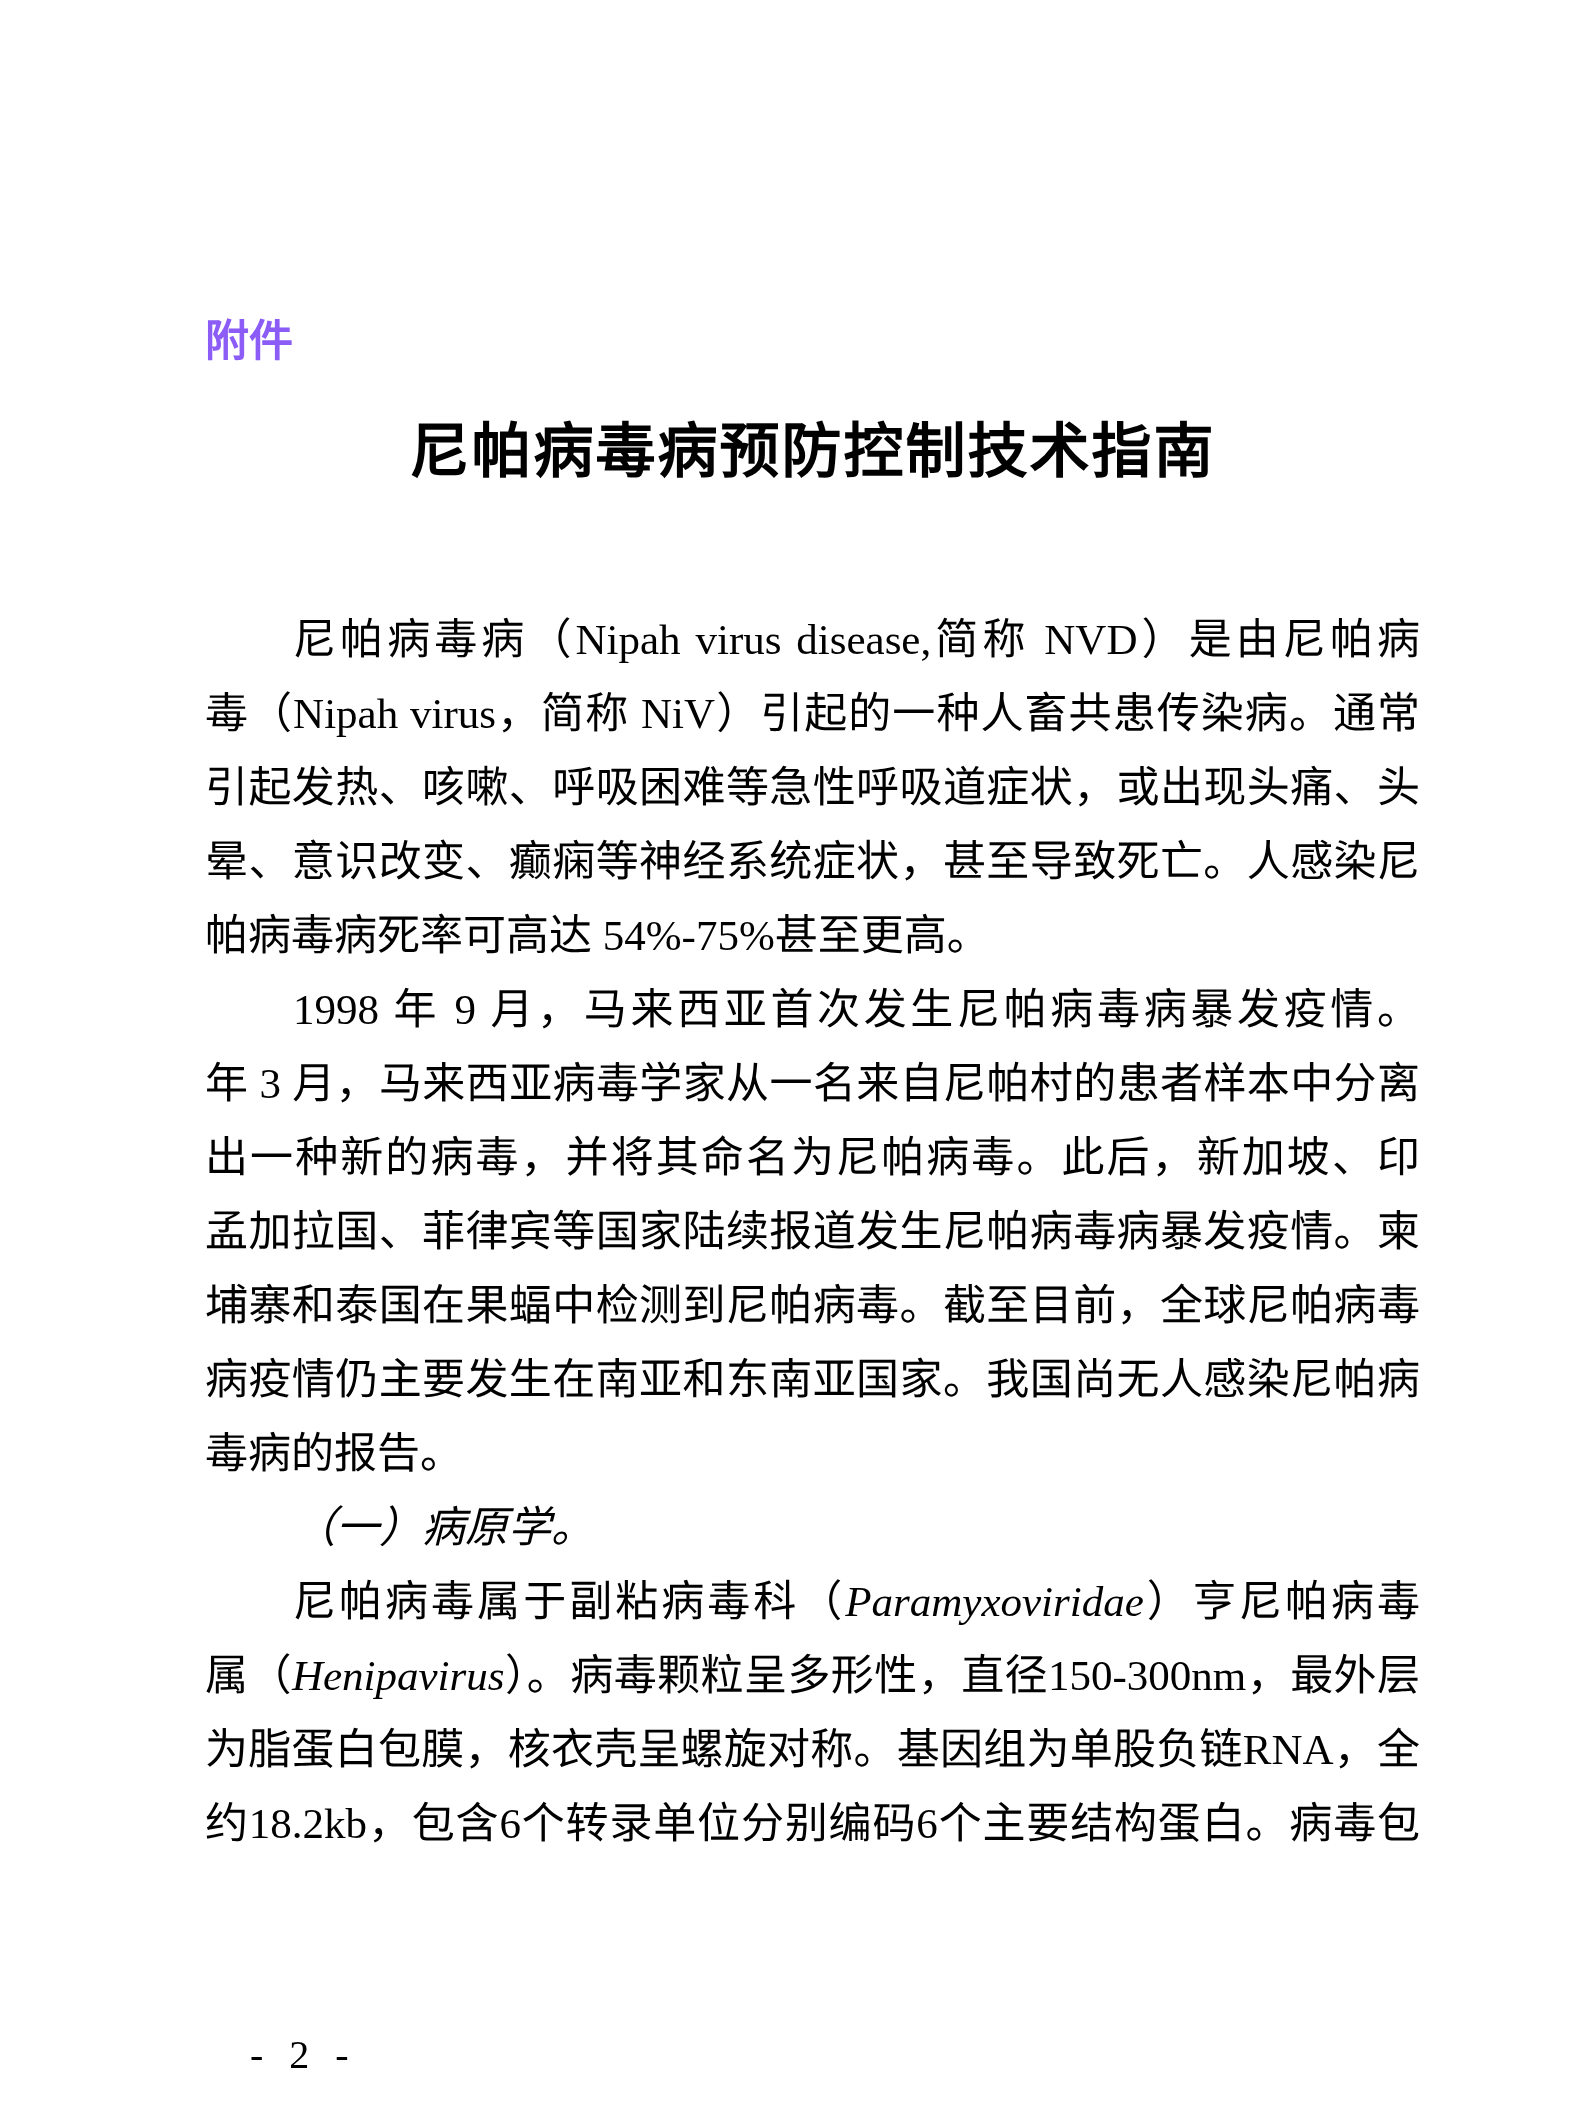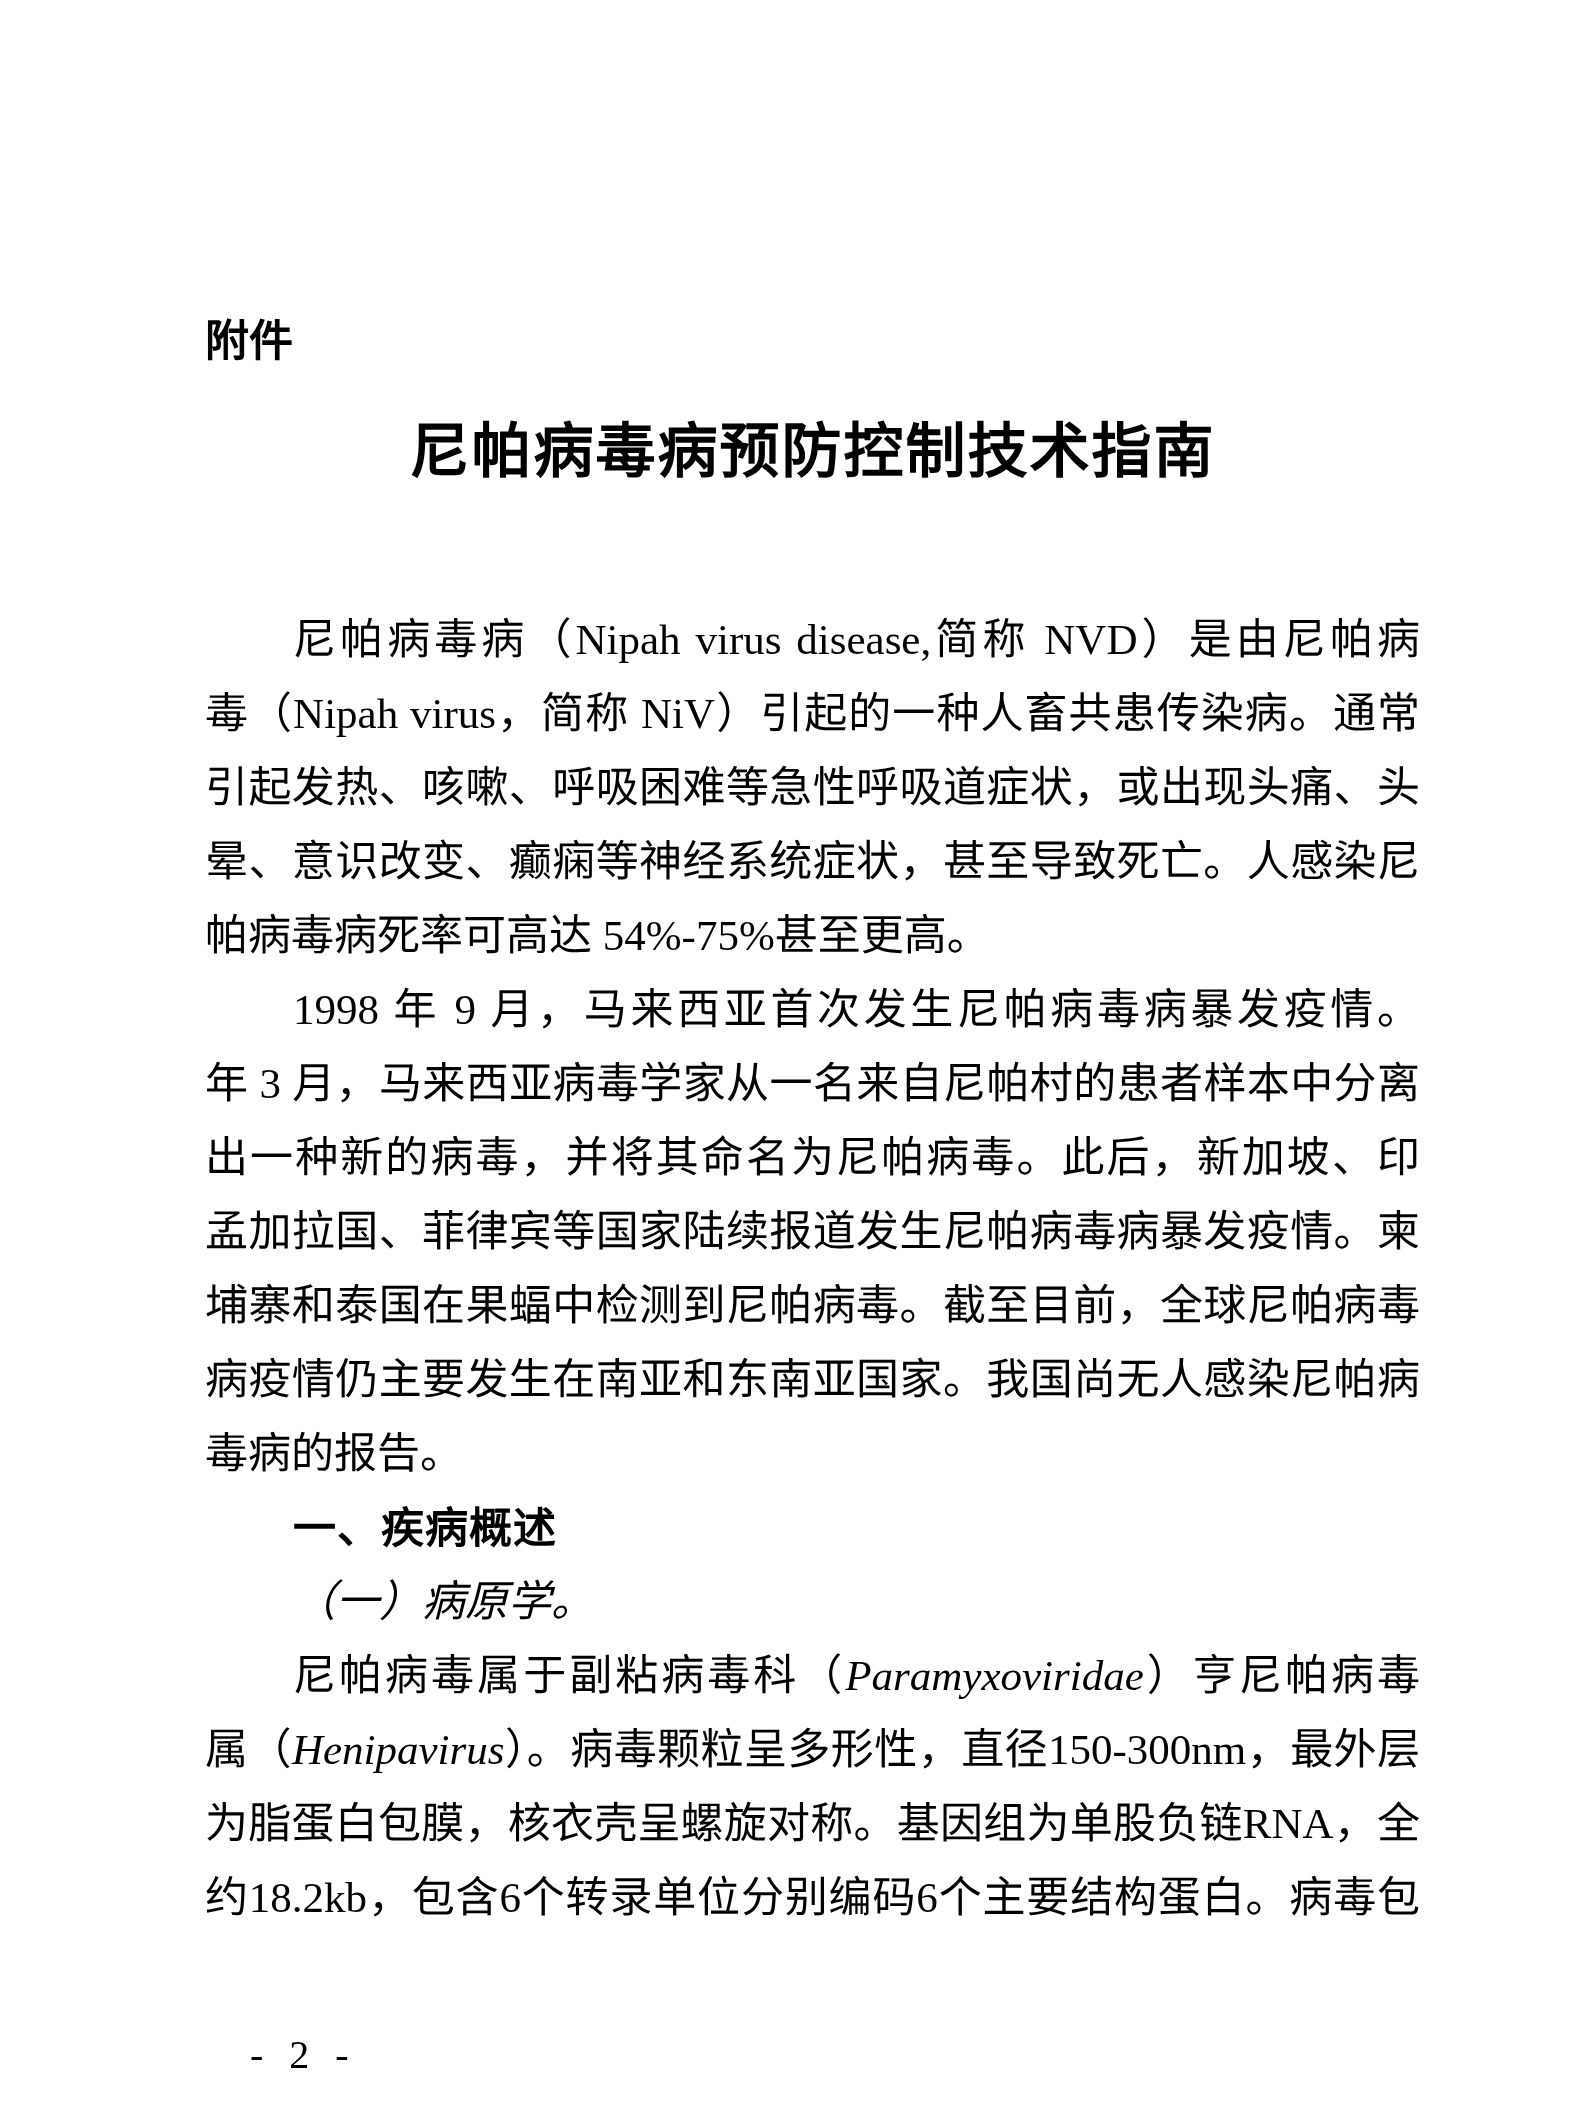--- a/index.html
+++ b/index.html
@@ -17,21 +17,21 @@
     font-family: "Liberation Serif", "DejaVu Serif", serif;
   }
   .attachment {
     position: absolute;
     left: 205px;
     top: 316px;
     font-family: "Liberation Sans", "DejaVu Sans", sans-serif;
     font-size: 44px;
     font-weight: 600;
     line-height: 1.15;
-    color: #000000;
+    color: #8b5cf6;
   }
   .doc-title {
     position: absolute;
     left: 205px;
     top: 416px;
     width: 1215px;
     margin: 0;
     text-align: center;
     font-family: "Liberation Serif", "DejaVu Serif", serif;
     font-size: 60px;
@@ -98,21 +98,20 @@
       <div class="line justify"><span class="seg">引起发热、咳嗽、呼吸困难等急性呼吸道症状，或出现头痛、头</span></div>
       <div class="line justify"><span class="seg">晕、意识改变、癫痫等神经系统症状，甚至导致死亡。人感染尼</span></div>
       <div class="line"><span class="seg">帕病毒病死率可高达 54%-75%甚至更高。</span></div>
       <div class="line justify indent"><span class="seg">1998 年 9 月，马来西亚首次发生尼帕病毒病暴发疫情。1999</span></div>
       <div class="line justify"><span class="seg">年 3 月，马来西亚病毒学家从一名来自尼帕村的患者样本中分离</span></div>
       <div class="line justify"><span class="seg">出一种新的病毒，并将其命名为尼帕病毒。此后，新加坡、印度、</span></div>
       <div class="line justify"><span class="seg">孟加拉国、菲律宾等国家陆续报道发生尼帕病毒病暴发疫情。柬</span></div>
       <div class="line justify"><span class="seg">埔寨和泰国在果蝠中检测到尼帕病毒。截至目前，全球尼帕病毒</span></div>
       <div class="line justify"><span class="seg">病疫情仍主要发生在南亚和东南亚国家。我国尚无人感染尼帕病</span></div>
       <div class="line"><span class="seg">毒病的报告。</span></div>
-      <div class="line indent h1"><span class="seg">一、疾病概述</span></div>
       <div class="line indent h2"><span class="seg">（一）病原学。</span></div>
       <div class="line justify indent"><span class="seg">尼帕病毒属于副粘病毒科（</span><span class="seg italic">Paramyxoviridae</span><span class="seg">）亨尼帕病毒</span></div>
       <div class="line justify"><span class="seg">属（</span><span class="seg italic">Henipavirus</span><span class="seg">）。病毒颗粒呈多形性，直径150-300nm，最外层</span></div>
       <div class="line justify"><span class="seg">为脂蛋白包膜，核衣壳呈螺旋对称。基因组为单股负链RNA，全长</span></div>
       <div class="line justify"><span class="seg">约18.2kb，包含6个转录单位分别编码6个主要结构蛋白。病毒包</span></div>
     </div>
 
   <div class="page-number">- 2 -</div>
 
 </div>

